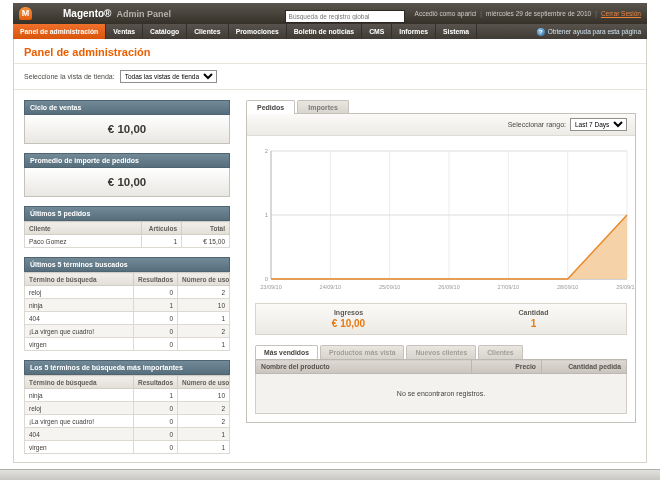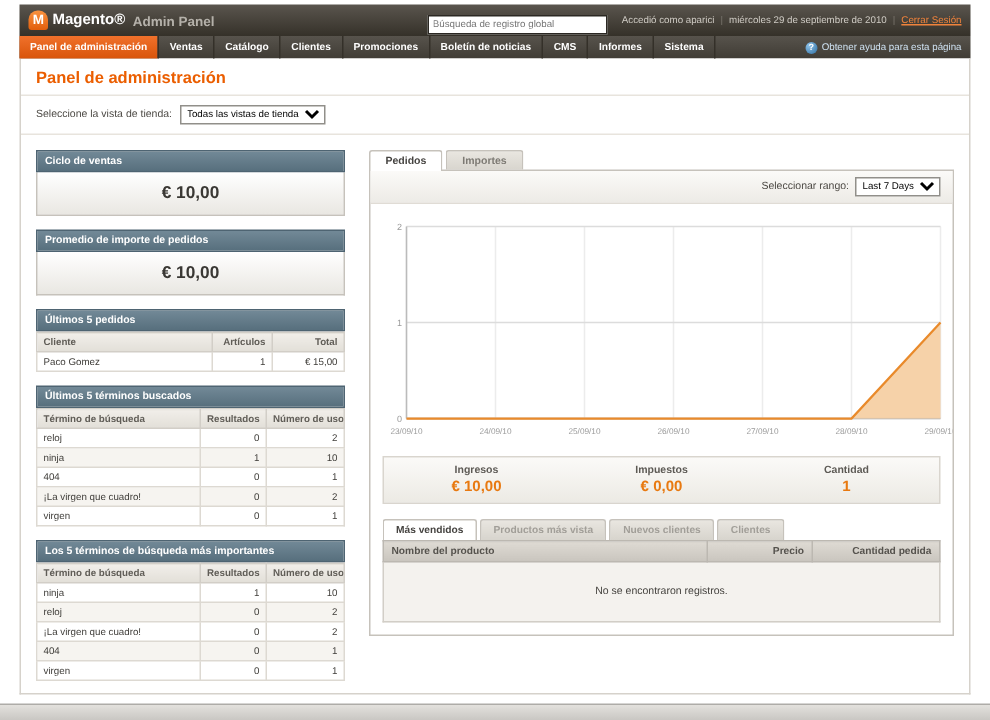--- a/index.html
+++ b/index.html
@@ -4,21 +4,21 @@
 <style>
   * { margin:0; padding:0; box-sizing:border-box; }
   html,body { width:660px; height:480px; background:#fff; font-family:"Liberation Sans", sans-serif; }
   #viewport { position:relative; width:660px; height:480px; overflow:hidden; background:#fff; }
   .page { position:absolute; left:13px; top:3px; width:634px; }
 
   
   .topbar { height:21px; background:linear-gradient(#5a554e,#353129); display:flex; align-items:center; padding:0 6px; }
   .logo { display:flex; align-items:center; gap:3px; cursor:pointer; }
   .logo-badge { width:13px; height:13px; background:linear-gradient(#f9923f,#e25e0c); color:#fff; font-size:9px; font-weight:bold; text-align:center; line-height:13px; border-radius:6px 6px 2px 2px; }
-  .logo-text { color:#fff; font-size:10px; font-weight:bold; }
+  .logo-text { color:#fff; font-size:10px; font-weight:bold;margin-left:28px; }
   .logo-sub { color:#b5b1aa; font-size:9px; font-weight:bold; margin-left:2px; }
   .search-wrap { margin-left:auto; margin-right:10px; }
   .global-search { width:120px; height:13px; font-size:6.5px; border:1px solid #2b2823; padding:0 3px; background:#fff; color:#555; font-family:"Liberation Sans", sans-serif; }
   .user-meta { display:flex; align-items:center; gap:4px; font-size:6.5px; color:#cfcbc4; white-space:nowrap; }
   .user-meta .sep { color:#7a756d; }
   .logout { color:#f0833c; text-decoration:underline; cursor:pointer; }
 
   
   .mainnav { height:15px; background:linear-gradient(#57534c,#403c35); display:flex; align-items:stretch; font-size:6.8px; font-weight:bold; color:#fff; }
   .nav-item { padding:0 7px; line-height:15px; border-right:1px solid #343029; cursor:pointer; white-space:nowrap; }
@@ -279,24 +279,20 @@
                   <polyline points="16,136 75.33333333333334,136 134.66666666666669,136 194,136 253.33333333333334,136 312.6666666666667,136 372,72" fill="none" stroke="#E98A2B" stroke-width="1.5"></polyline>
                 </svg>
             </div>
 
             <div class="stats-row">
               <div class="stat">
                 <div class="stat-label">Ingresos</div>
                 <div class="stat-value">€ 10,00</div>
               </div>
               <div class="stat">
-                <div class="stat-label">Impuestos</div>
-                <div class="stat-value">€ 0,00</div>
-              </div>
-              <div class="stat">
                 <div class="stat-label">Cantidad</div>
                 <div class="stat-value">1</div>
               </div>
             </div>
 
             <div class="bottom-tabs">
               <div class="btab active">Más vendidos</div>
               <div class="btab disabled">Productos más vista</div>
               <div class="btab disabled">Nuevos clientes</div>
               <div class="btab disabled">Clientes</div>

